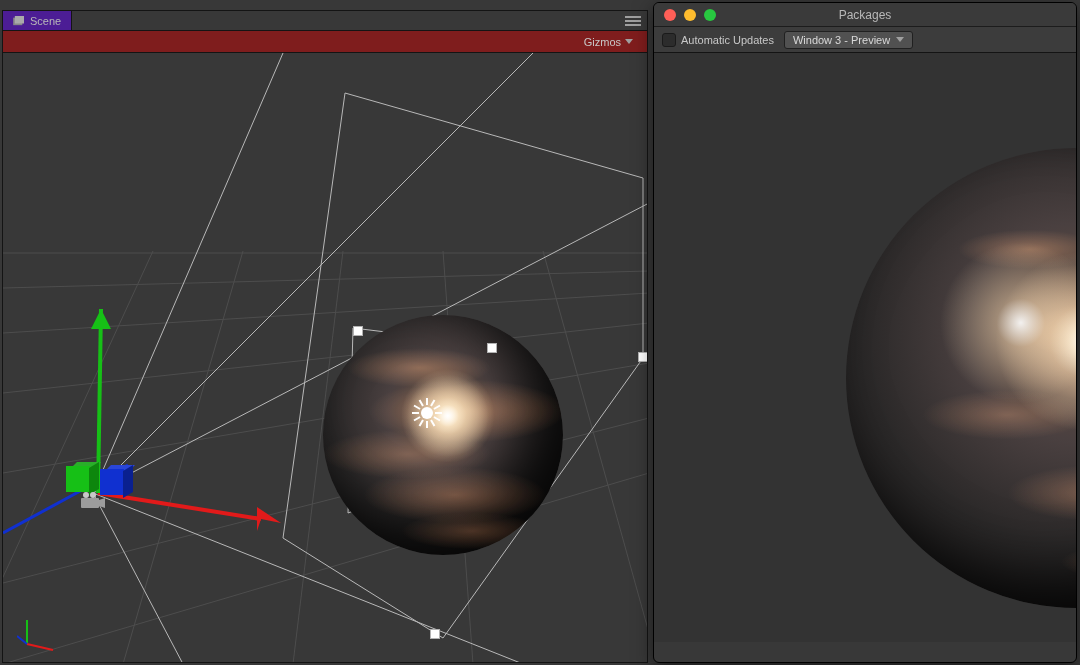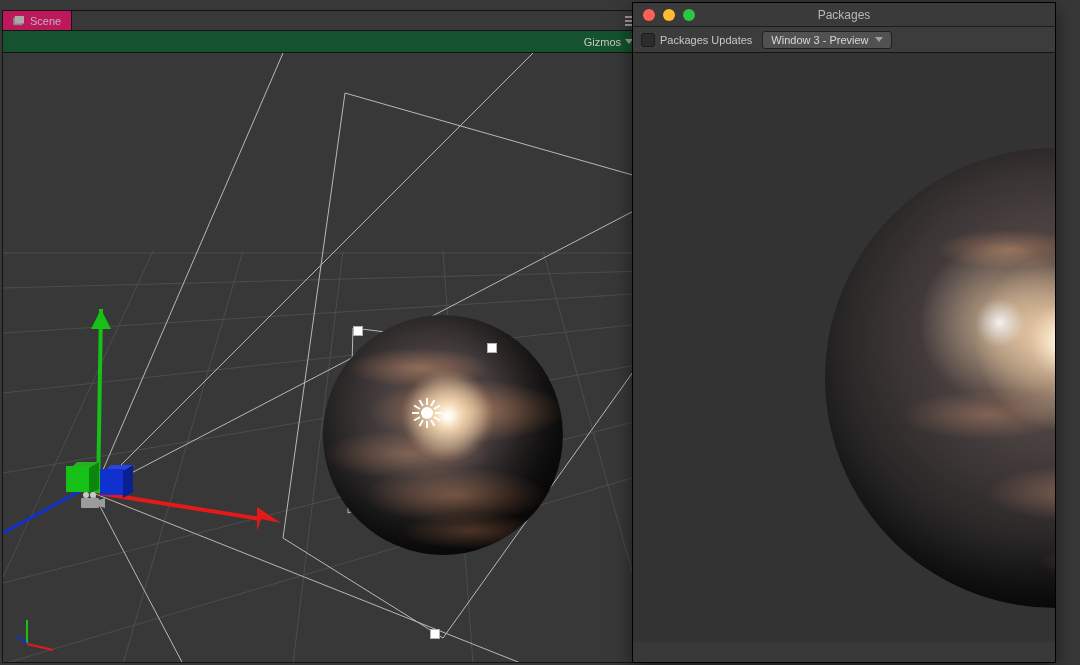--- a/index.html
+++ b/index.html
@@ -35,35 +35,35 @@
   .tab {
     display: flex;
     align-items: center;
     gap: 5px;
     padding: 0 10px;
     background: #303030;
     border-right: 1px solid #141414;
     color: #b8b8b8;
     font-size: 11px;
   }
-  .tab.active { background: #be185d; }
+  .tab.active { background: #4c1d95; }
   .tab-icon { width: 12px; height: 10px; display:inline-block; }
   .menu-icon {
     position: absolute;
     right: 6px;
     top: 3px;
     width: 16px;
     height: 14px;
     cursor: pointer;
   }
   .menu-icon div { height:2px; background:#a0a0a0; margin:2px 0; }
 
   .toolbar {
     height: 22px;
-    background: #14532d;
+    background: #7f1d1d;
     border-bottom: 1px solid #141414;
     display: flex;
     justify-content: flex-end;
     align-items: center;
     padding: 0 8px;
     gap: 6px;
   }
   .gizmos-btn {
     color: #c8c8c8;
     font-size: 11px;
@@ -144,25 +144,25 @@
   .cube .top{position:absolute;left:6px;top:-4px;width:24px;height:10px;transform:skewX(-45deg);}
   .cube .side{position:absolute;left:23px;top:-1px;width:10px;height:27px;transform:skewY(-30deg);}
   .cube .front{position:absolute;left:0;top:0;width:24px;height:26px;}
   .cam-gizmo{
     position:absolute;width:22px;height:14px;
   }
 
   
   .float-window{
     position:absolute;
-    left:632px; top:2px;
+    left:653px; top:2px;
     width:424px; height:661px;
     background:#383838;
     border:1px solid #000;
-    border-radius:0;
+    border-radius:6px;
     box-shadow: 0 6px 20px rgba(0,0,0,.5);
     overflow:hidden;
   }
   .titlebar{
     height:24px;background:#3a3a3a;border-bottom:1px solid #1c1c1c;
     display:flex;align-items:center;justify-content:center;position:relative;
   }
   .traffic-lights{position:absolute;left:10px;top:6px;display:flex;gap:8px;}
   .tl{width:12px;height:12px;border-radius:50%;}
   .tl.red{background:#ff5f57;}
@@ -332,21 +332,21 @@
       <div class="tl yellow"></div>
       <div class="tl green"></div>
     </div>
     <span class="win-title">Packages</span>
   </div>
 
 
   <div class="controls-row">
     <label class="check-label">
       <span class="checkbox"></span>
-      <span>Packages Updates</span>
+      <span>Automatic Updates</span>
     </label>
     <div class="dropdown-field">
       <span>Window 3 - Preview</span>
       <span class="dropdown-arrow"></span>
     </div>
   </div>
 
   <div class="preview-area">
     <div class="sphere big"></div>
   </div>

